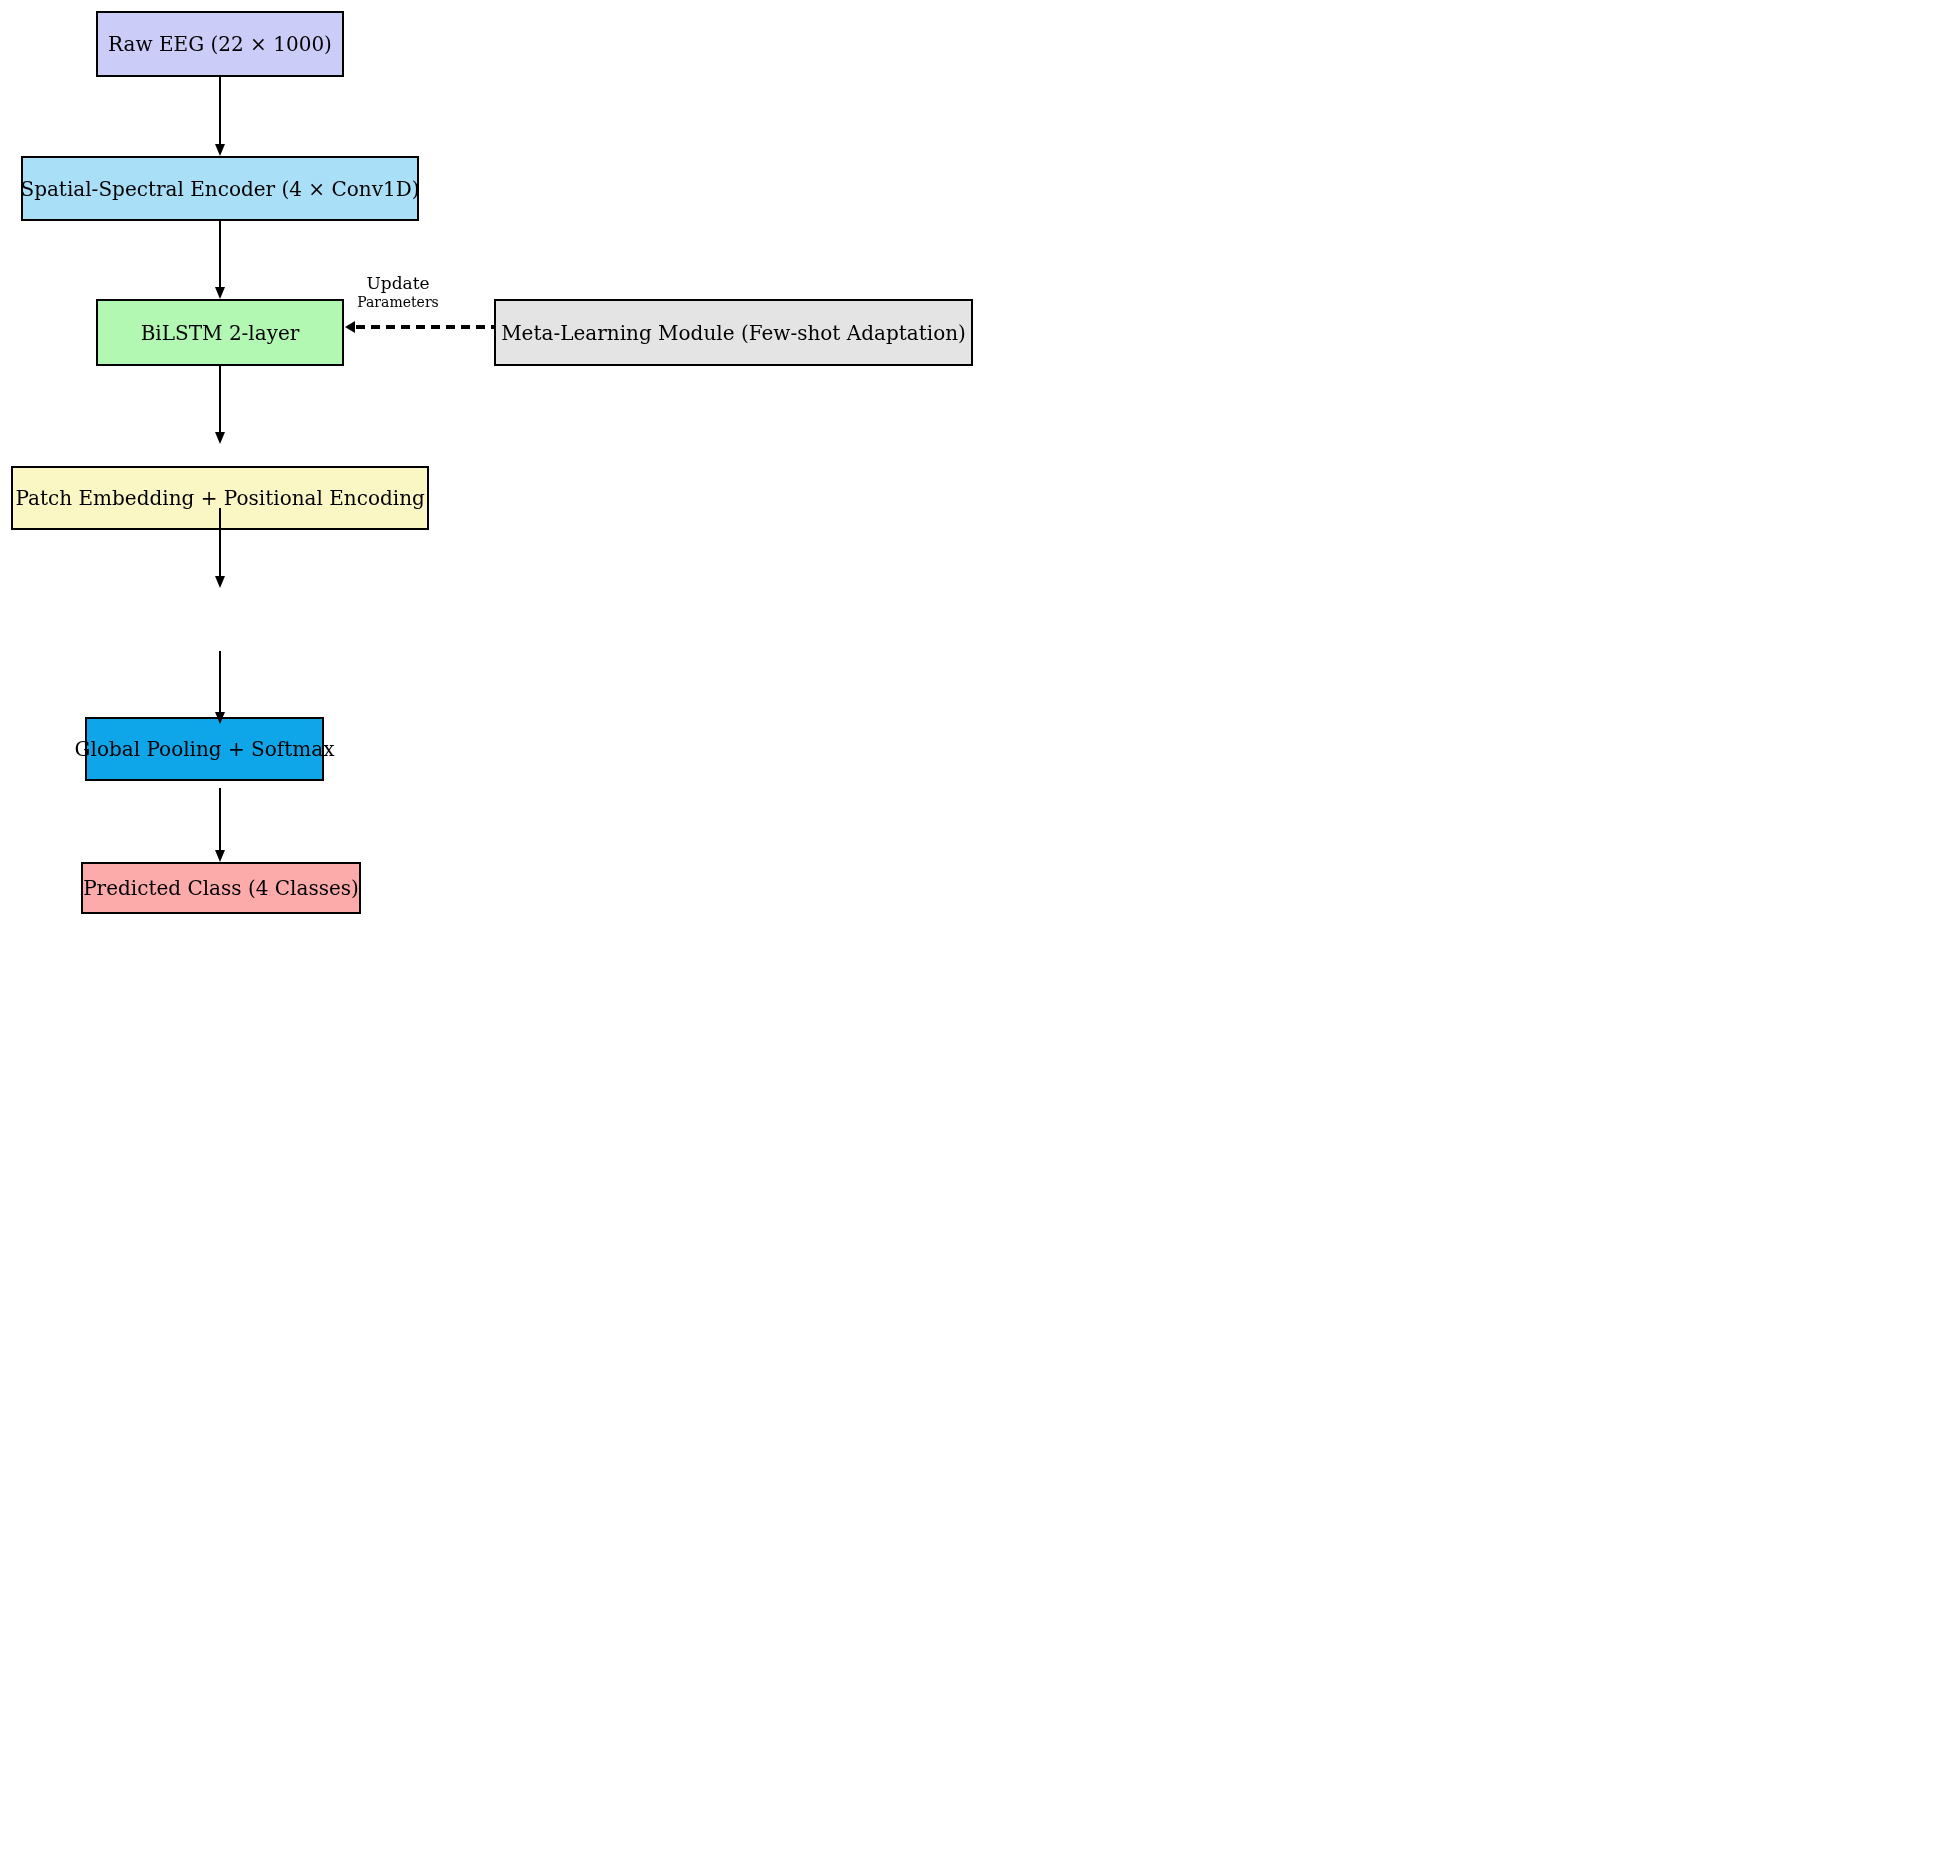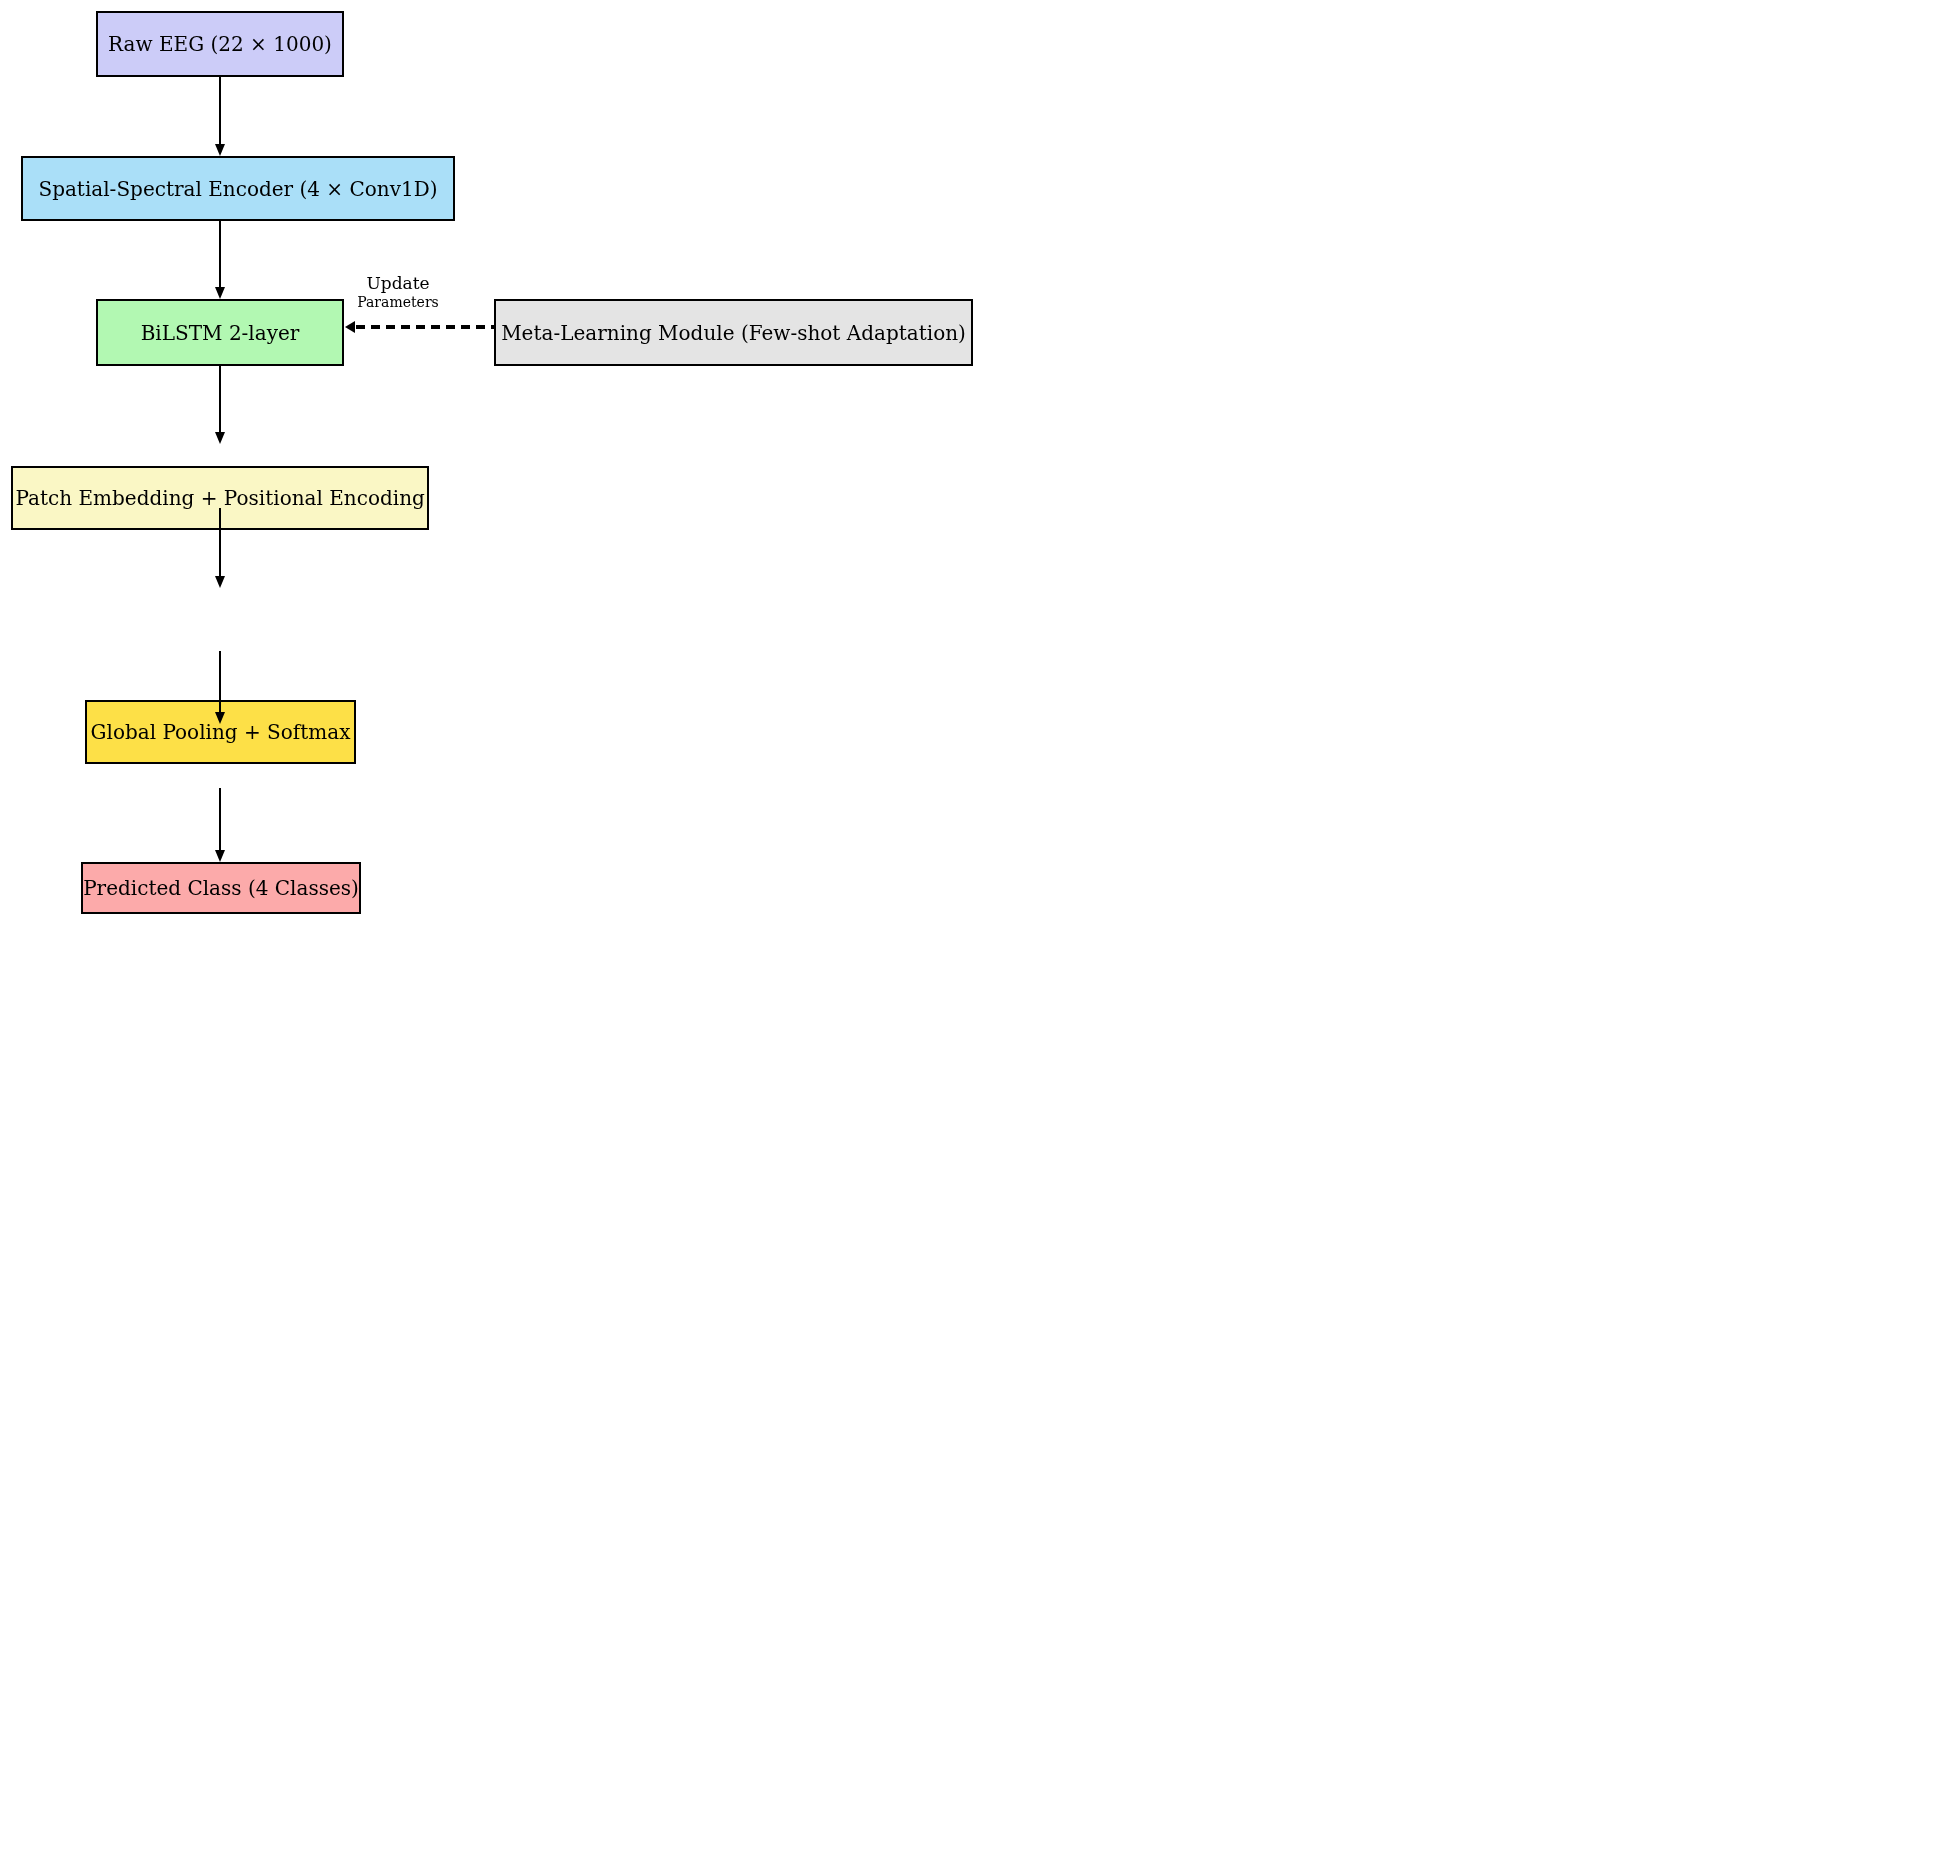--- a/index.html
+++ b/index.html
@@ -65,38 +65,38 @@
 </style>
 </head>
 <body>
 
 <div class="canvas">
 
   <div class="node" style="left: 96px; top: 11.2px; width: 248px; height: 66px; background-color: rgb(204, 204, 248);">
     <span>Raw EEG (22 × 1000)</span>
   </div>
 
-  <div class="node" style="left: 21px; top: 156px; width: 434px; height: 65px; background-color: rgb(170, 223, 248);">
+  <div class="node" style="left: 21px; top: 156px; width: 398px; height: 65px; background-color: rgb(170, 223, 248);">
     <span>Spatial-Spectral Encoder (4 × Conv1D)</span>
   </div>
 
   <div class="node" style="left: 96px; top: 299px; width: 248px; height: 67px; background-color: rgb(178, 248, 178);">
     <span>BiLSTM 2-layer</span>
   </div>
 
   <div class="node" style="left: 494px; top: 299px; width: 479px; height: 67px; background-color: rgb(228, 228, 228);">
     <span>Meta-Learning Module (Few-shot Adaptation)</span>
   </div>
 
   <div class="node" style="left: 11.2px; top: 444px; width: 418px; height: 64px; background-color: rgb(250, 247, 197); margin-top: 22px;">
     <span>Patch Embedding + Positional Encoding</span>
   </div>
 
 
-  <div class="node" style="left: 85px; top: 700px; width: 271px; height: 64px; background-color: #fde047;">
+  <div class="node" style="left: 85px; top: 717px; width: 239px; height: 64px; background-color: #0ea5e9;">
     <span>Global Pooling + Softmax</span>
   </div>
 
   <div class="node" style="left: 81px; top: 862px; width: 280px; height: 52px; background-color: rgb(252, 170, 170);">
     <span>Predicted Class (4 Classes)</span>
   </div>
 
   <div class="vline" style="left:219px; top:77px; height:67px;"></div>
   <div class="vhead" style="left:215px; top:144px;"></div>
 

